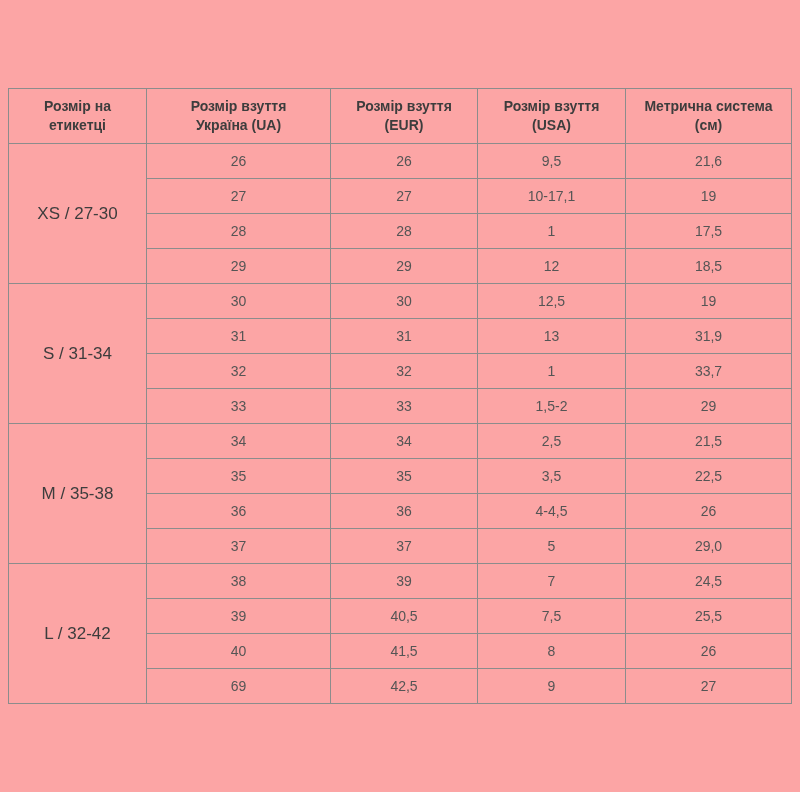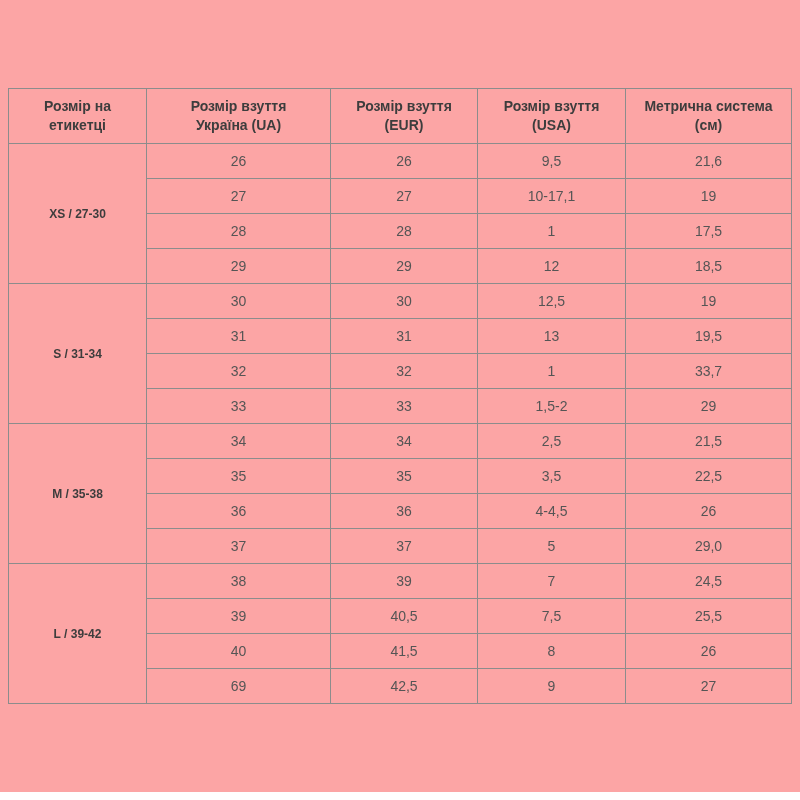--- a/index.html
+++ b/index.html
@@ -34,22 +34,22 @@
     font-weight: 700;
     color: #3d3d3d;
     line-height: 19px;
   }
   table.size-table td {
     font-size: 14px;
     font-weight: 400;
     color: #555555;
   }
   table.size-table td.group {
-    font-size: 12px;
-    font-weight: 700;
+    font-size: 17px;
+    font-weight: 400;
     color: #3d3d3d;
   }
 </style>
 </head>
 <body>
 
 <div class="page">
   <table class="size-table">
     <colgroup>
       <col style="width:138px">
@@ -114,21 +114,21 @@
         <td class="group" rowspan="4">S / 31-34</td>
         <td>30</td>
         <td>30</td>
         <td>12,5</td>
         <td>19</td>
       </tr>
       <tr>
         <td>31</td>
         <td>31</td>
         <td>13</td>
-        <td>19,5</td>
+        <td>31,9</td>
       </tr>
       <tr>
         <td>32</td>
         <td>32</td>
         <td>1</td>
         <td>33,7</td>
       </tr>
       <tr>
         <td>33</td>
         <td>33</td>
@@ -156,21 +156,21 @@
         <td>26</td>
       </tr>
       <tr>
         <td>37</td>
         <td>37</td>
         <td>5</td>
         <td>29,0</td>
       </tr>
 
       <tr>
-        <td class="group" rowspan="4">L / 39-42</td>
+        <td class="group" rowspan="4">L / 32-42</td>
         <td>38</td>
         <td>39</td>
         <td>7</td>
         <td>24,5</td>
       </tr>
       <tr>
         <td>39</td>
         <td>40,5</td>
         <td>7,5</td>
         <td>25,5</td>

